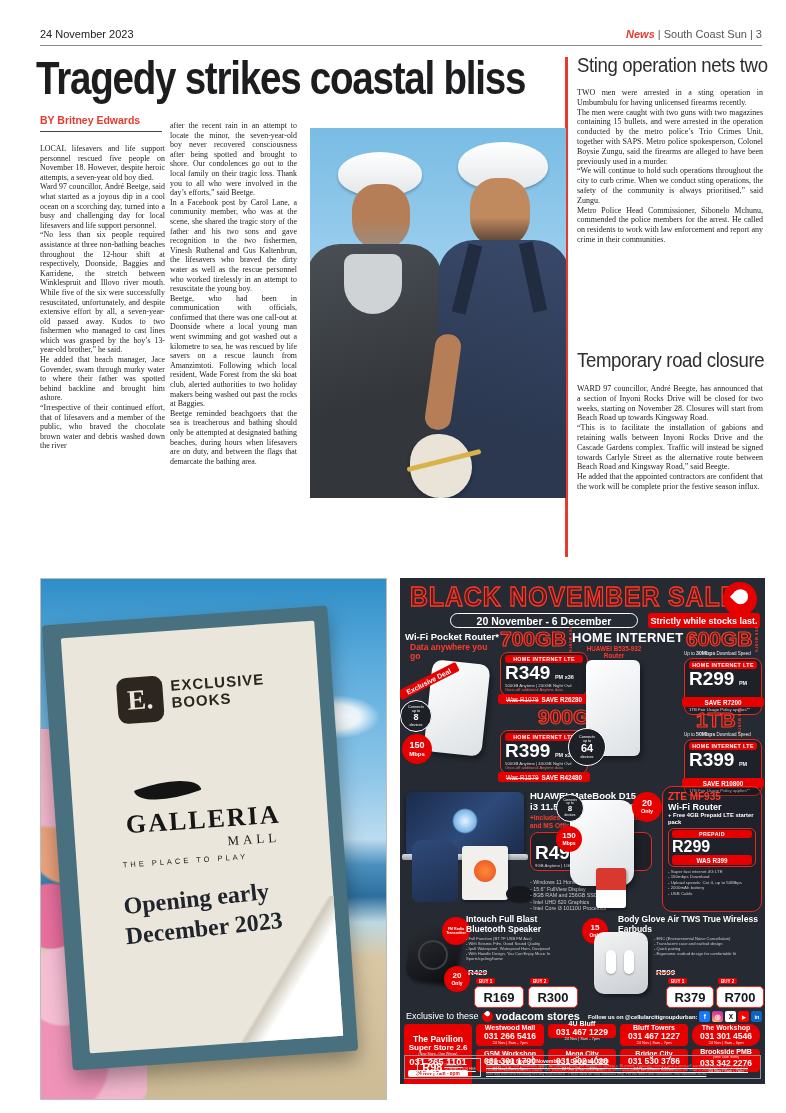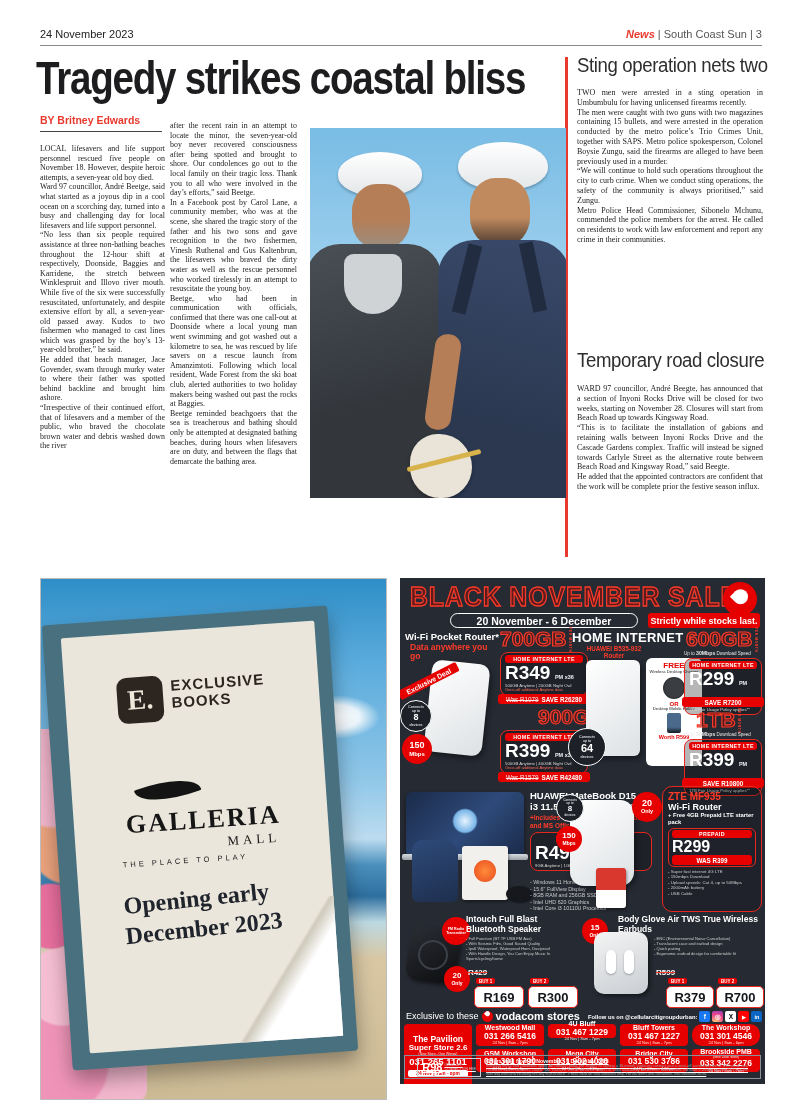--- a/index.html
+++ b/index.html
@@ -244,29 +244,20 @@
 
     <div class="v" style="left:172px;top:52px;width:132px;font-size:13px;font-weight:bold;letter-spacing:.3px;">HOME INTERNET</div>
     <div class="v" style="left:178px;top:67px;width:72px;font-size:6.3px;font-weight:bold;color:#ff3b2a;text-align:center;line-height:7px;">HUAWEI B535-932 Router</div>
     <div class="v router" style="left:186px;top:82px;width:54px;height:96px;border-radius:6px;"></div>
     <div class="v circ circ-dark" style="left:168px;top:150px;width:36px;height:36px;">
       <div class="c-tiny">Connects</div>
       <div class="c-tiny">up to</div>
       <div class="c-big" style="font-size:11px;">64</div>
       <div class="c-tiny">devices</div>
     </div>
-    <div class="v freebox" style="left:246px;top:80px;width:56px;height:108px;">
-      <div class="free-red" style="font-size:8px;">FREE</div>
-      <div style="font-size:4.2px;line-height:4.8px;">Wireless Desktop Charger</div>
-      <div style="width:22px;height:22px;border-radius:50%;background:radial-gradient(circle,#3a3d42 55%,#111 100%);margin:2px auto;"></div>
-      <div class="free-red" style="font-size:6px;">OR</div>
-      <div style="font-size:4.2px;line-height:4.8px;">Desktop Mobile Holder</div>
-      <div style="width:14px;height:20px;background:linear-gradient(180deg,#4a6a8c 70%,#16181d 100%);border-radius:2px;margin:1px auto;"></div>
-      <div class="free-red" style="font-size:5.5px;">Worth R599</div>
-    </div>
 
     <div class="v gbrow" style="left:286px;top:49px;">
       <span class="gbtxt">600GB</span>
       <span class="permonth">PER MONTH</span>
     </div>
     <div class="v speedline" style="left:284px;top:72px;width:78px;">
       <span>Up to </span><b>30Mbps</b><span> Download Speed</span>
     </div>
     <div class="v dealbox" style="left:284px;top:80px;width:78px;">
       <div class="dealbadge">HOME INTERNET LTE</div>

